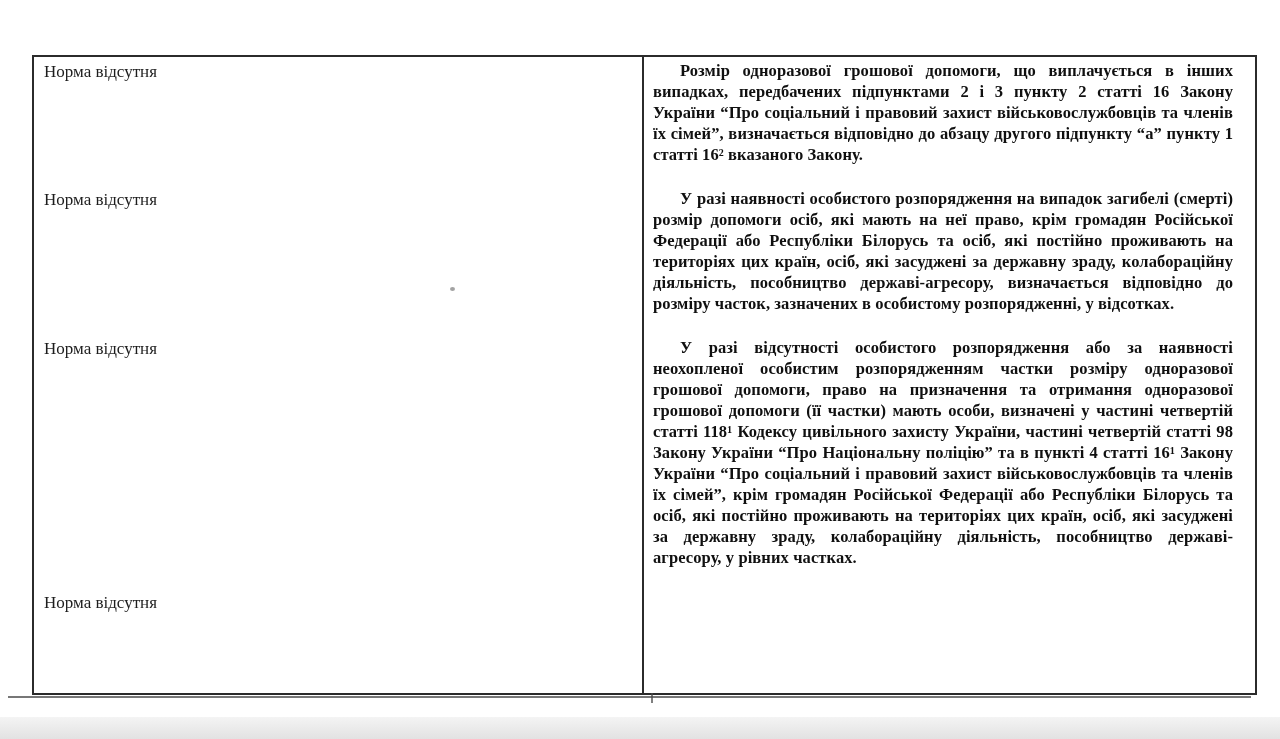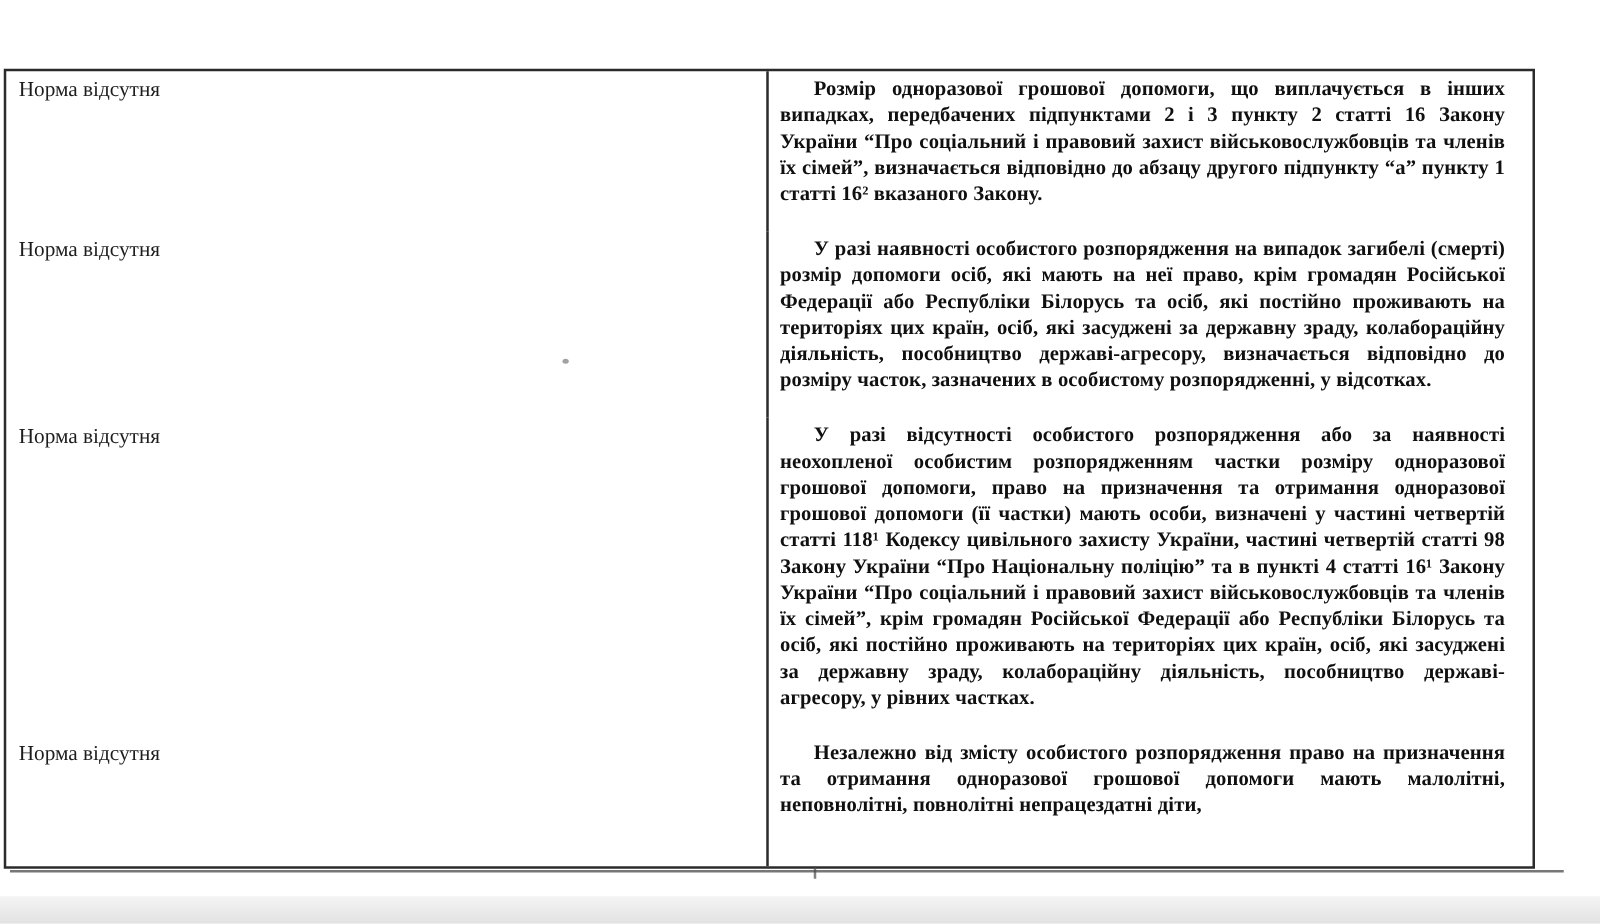--- a/index.html
+++ b/index.html
@@ -12,21 +12,21 @@
     font-family: "Liberation Serif", serif;
   }
   .page {
     position: relative;
     width: 1280px;
     height: 739px;
     background: #ffffff;
   }
   .doc-table {
     position: absolute;
-    left: 3px;
+    left: 32px;
     top: 55px;
     width: 1221px;
     height: 636px;
     border: 2px solid #2b2b2b;
     display: grid;
     grid-template-columns: 610px 1fr;
     grid-template-rows: auto auto auto 1fr;
     background: #ffffff;
   }
   .cell {
@@ -115,23 +115,20 @@
     <div class="cell left row3">
       <span>Норма відсутня</span>
     </div>
     <div class="cell right row3">
       <p>У разі відсутності особистого розпорядження або за наявності неохопленої особистим розпорядженням частки розміру одноразової грошової допомоги, право на призначення та отримання одноразової грошової допомоги (її частки) мають особи, визначені у частині четвертій статті 118¹ Кодексу цивільного захисту України, частині четвертій статті 98 Закону України “Про Національну поліцію” та в пункті 4 статті 16¹ Закону України “Про соціальний і правовий захист військовослужбовців та членів їх сімей”, крім громадян Російської Федерації або Республіки Білорусь та осіб, які постійно проживають на територіях цих країн, осіб, які засуджені за державну зраду, колабораційну діяльність, пособництво державі-агресору, у рівних частках.</p>
     </div>
 
     <div class="cell left row4">
       <span>Норма відсутня</span>
     </div>
-    <div class="cell right row4">
-      <p>Незалежно від змісту особистого розпорядження право на призначення та отримання одноразової грошової допомоги мають малолітні, неповнолітні, повнолітні непрацездатні діти,</p>
-    </div>
 
   </div>
 
   <div class="artifact-underline"></div>
   <div class="artifact-divider-tail"></div>
   <div class="artifact-dot"></div>
   <div class="page-bottom-edge"></div>
 
 </div>
 

